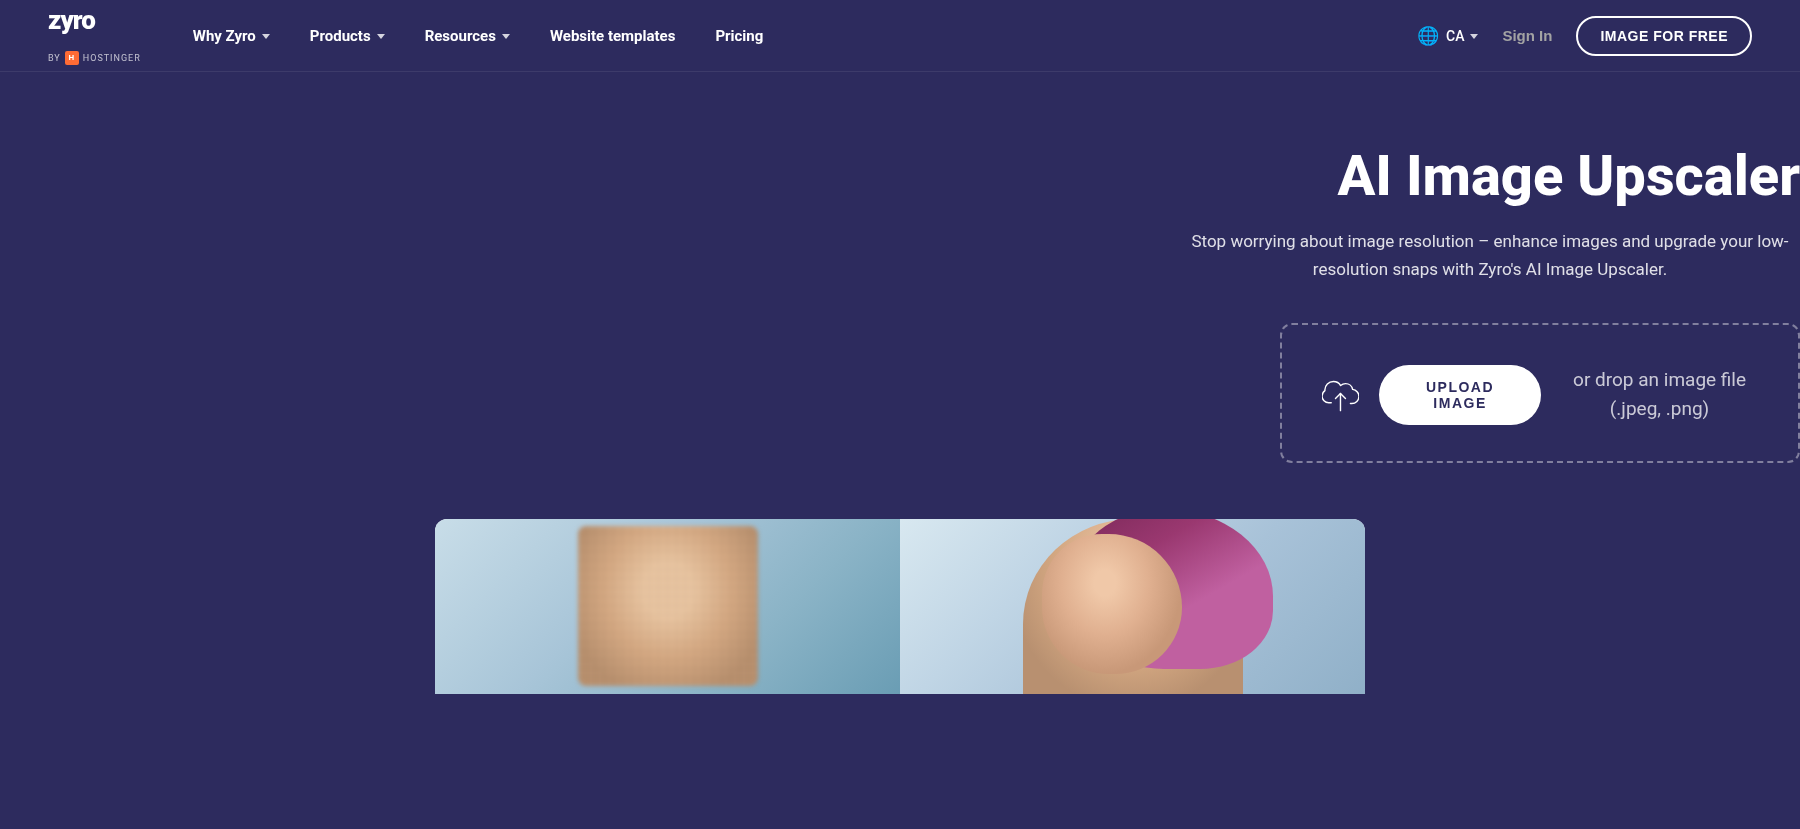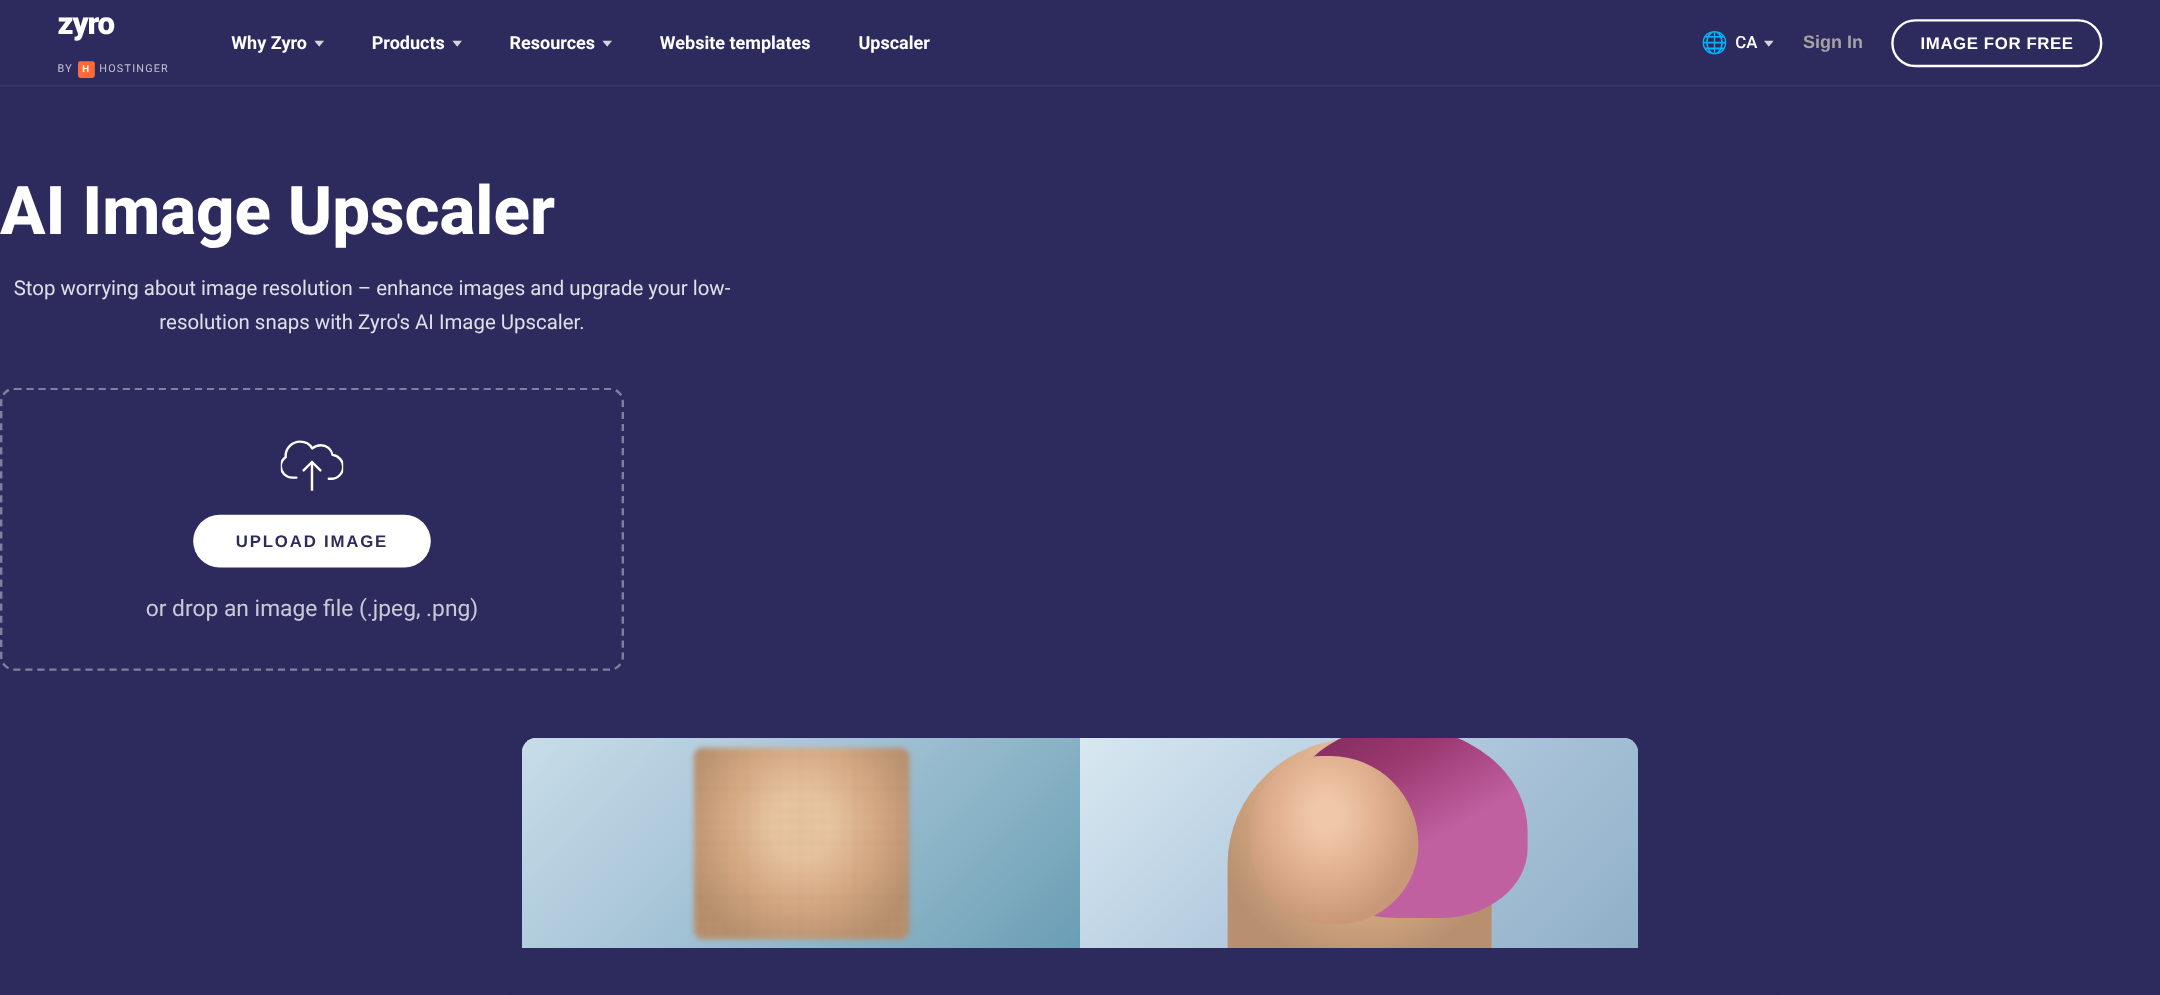--- a/index.html
+++ b/index.html
@@ -133,21 +133,21 @@
       border-radius: 24px;
       cursor: pointer;
       letter-spacing: 0.5px;
       white-space: nowrap;
     }
 
     
     .hero {
       display: flex;
       flex-direction: column;
-      align-items: flex-start;
+      align-items: flex-end;
       padding-top: 72px;
       padding-bottom: 0;
       text-align: center;
     }
 
     .hero-title {
       font-size: 56px;
       font-weight: 800;
       color: white;
       margin-bottom: 20px;
@@ -162,21 +162,20 @@
       margin-bottom: 40px;
     }
 
     
     .upload-box {
       border: 2px dashed rgba(255,255,255,0.4);
       border-radius: 12px;
       width: 520px;
       padding: 40px 40px 36px;
       display: flex;
-      flex-direction: column;
       align-items: center;
       gap: 20px;
       margin-bottom: 56px;
       cursor: pointer;
     }
 
     .cloud-upload-icon {
       width: 52px;
       height: 44px;
     }
@@ -294,21 +293,21 @@
     <div class="nav-item">
       <span>Resources</span>
       <span class="chevron-down"></span>
     </div>
 
     <div class="nav-item">
       <span>Website templates</span>
     </div>
 
     <div class="nav-item">
-      <span>Upscaler</span>
+      <span>Pricing</span>
     </div>
   </div>
 
   <div class="nav-right">
 
     <div class="locale-btn">
       <span class="globe-icon">🌐</span>
       <span>CA</span>
       <span class="chevron-down"></span>
     </div>

